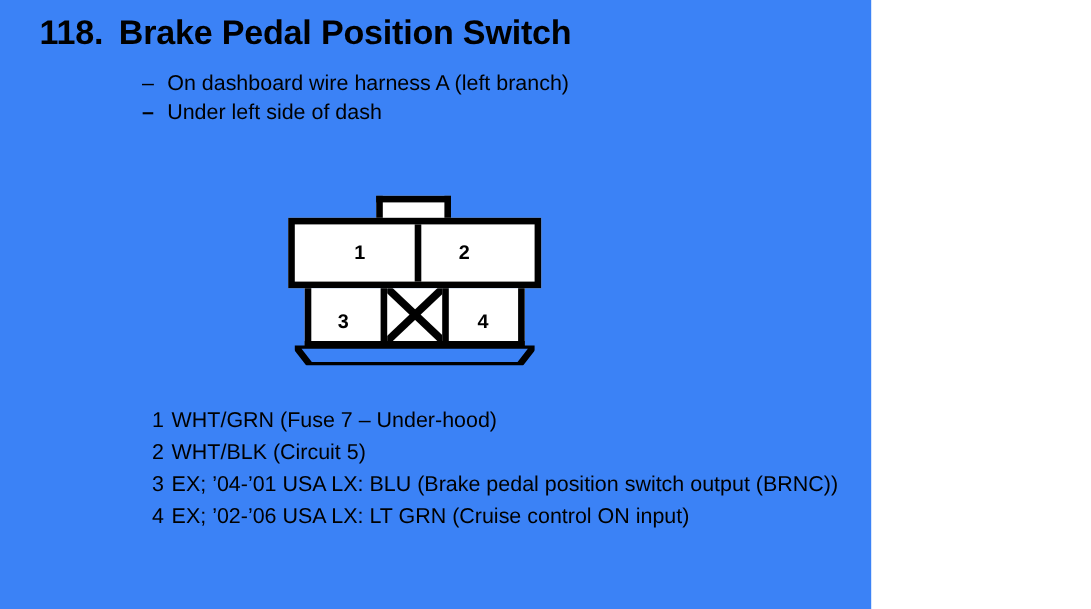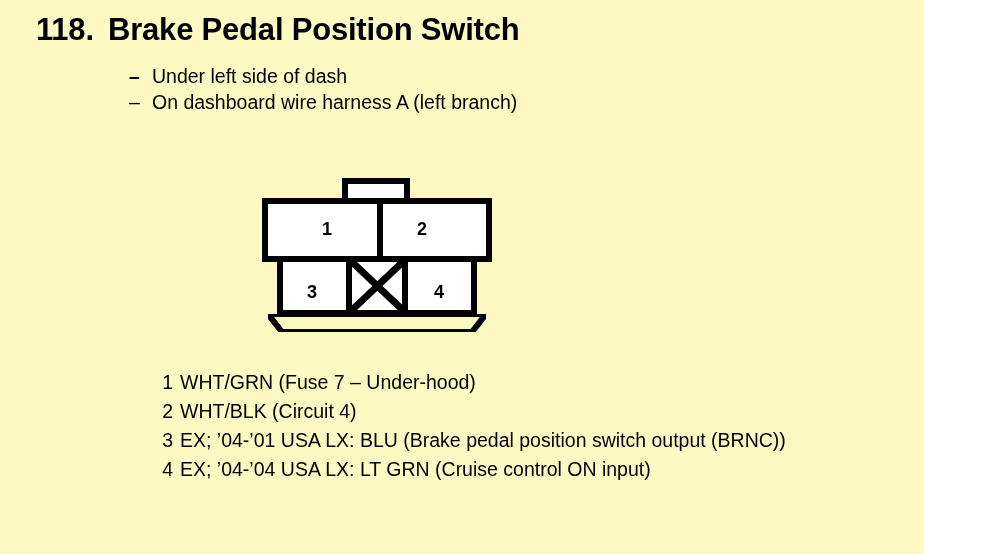--- a/index.html
+++ b/index.html
@@ -7,23 +7,23 @@
     margin: 0;
     padding: 0;
     background: #ffffff;
   }
   body {
     font-family: "Liberation Sans", sans-serif;
     color: #000000;
   }
   #page {
     position: relative;
-    width: 924px;
+    width: 792px;
     height: 554px;
-    background: #fef9c3;
+    background: #3b82f6;
     overflow: hidden;
   }
 
   
   .heading {
     position: absolute;
     left: 36px;
     top: 11px;
     font-size: 31px;
     font-weight: bold;
@@ -138,21 +138,21 @@
     line-height: 18px;
   }
   .pin-1 { left: 60px;  top: 42px; }
   .pin-2 { left: 155px; top: 42px; }
   .pin-3 { left: 45px;  top: 105px; }
   .pin-4 { left: 172px; top: 105px; }
 
   
   .legend {
     position: absolute;
-    left: 154px;
+    left: 130px;
     top: 368px;
     font-size: 19.5px;
     line-height: 29px;
     white-space: nowrap;
   }
   .legend .lrow {
     display: block;
     height: 29px;
   }
   .legend .lnum {
@@ -165,25 +165,25 @@
 </head>
 <body>
 
 <div id="page">
 
   <div class="heading">
     <span class="num">118.</span><span>Brake Pedal Position Switch</span>
   </div>
 
   <div class="bullets">
+    <span class="row">
+      <span class="dash">–</span><span>On dashboard wire harness A (left branch)</span>
+    </span>
     <span class="row strong">
       <span class="dash">–</span><span>Under left side of dash</span>
-    </span>
-    <span class="row">
-      <span class="dash">–</span><span>On dashboard wire harness A (left branch)</span>
     </span>
   </div>
 
   <div class="connector">
 
     <div class="conn-tab"></div>
 
     <div class="conn-top">
       <div class="cell first"></div>
       <div class="cell second"></div>
@@ -208,23 +208,23 @@
     <span class="pin-label pin-2">2</span>
     <span class="pin-label pin-3">3</span>
     <span class="pin-label pin-4">4</span>
   </div>
 
   <div class="legend">
     <span class="lrow">
       <span class="lnum">1</span><span>WHT/GRN (Fuse 7 – Under-hood)</span>
     </span>
     <span class="lrow">
-      <span class="lnum">2</span><span>WHT/BLK (Circuit 4)</span>
+      <span class="lnum">2</span><span>WHT/BLK (Circuit 5)</span>
     </span>
     <span class="lrow">
       <span class="lnum">3</span><span>EX; ’04-’01 USA LX: BLU (Brake pedal position switch output (BRNC))</span>
     </span>
     <span class="lrow">
-      <span class="lnum">4</span><span>EX; ’04-’04 USA LX: LT GRN (Cruise control ON input)</span>
+      <span class="lnum">4</span><span>EX; ’02-’06 USA LX: LT GRN (Cruise control ON input)</span>
     </span>
   </div>
 
 </div>
 
 </body></html>

